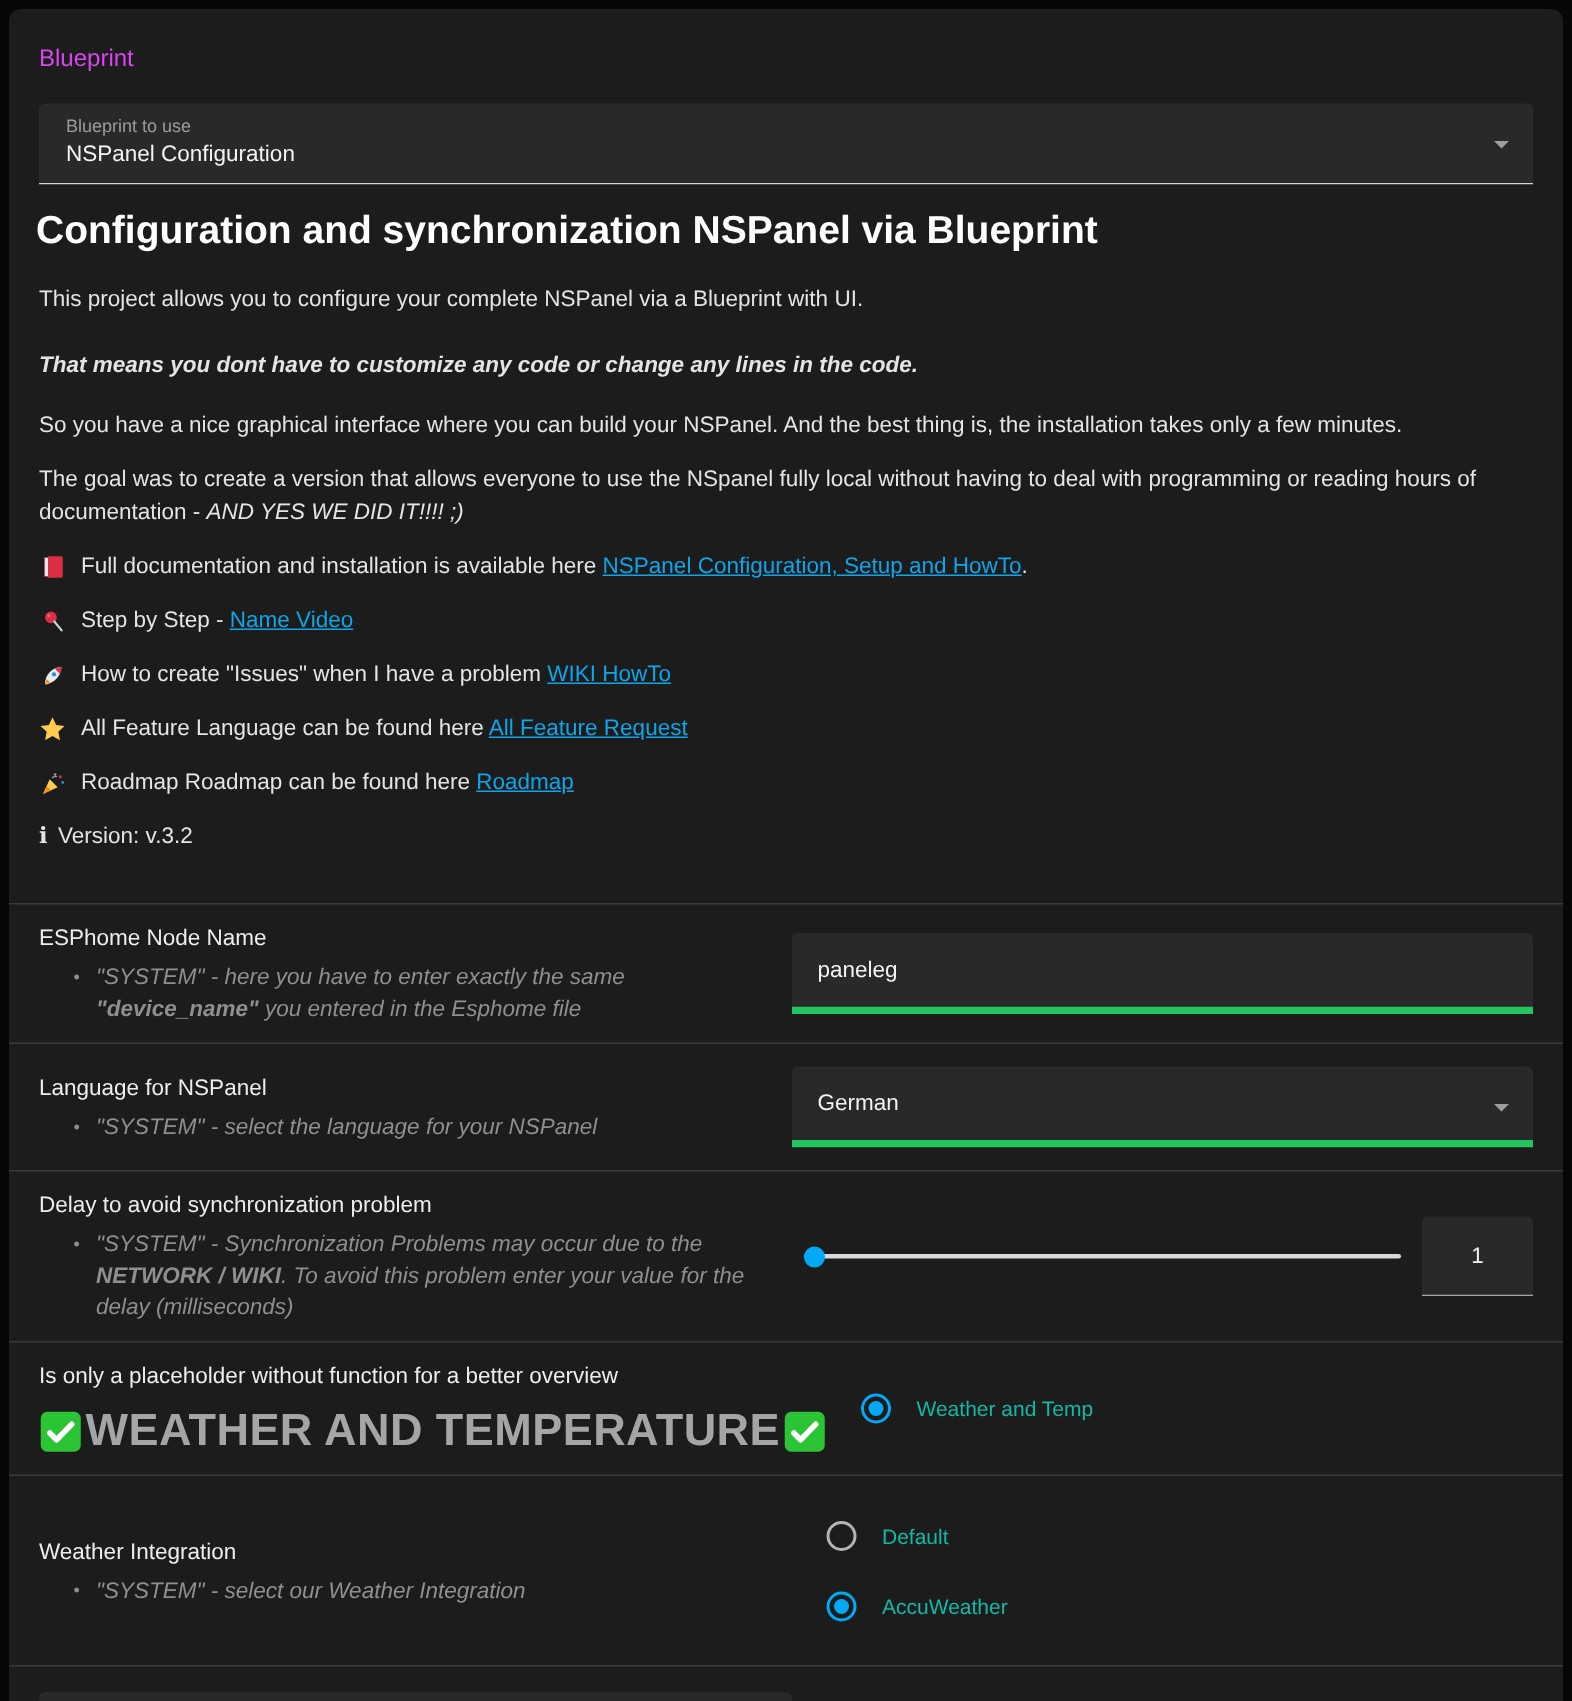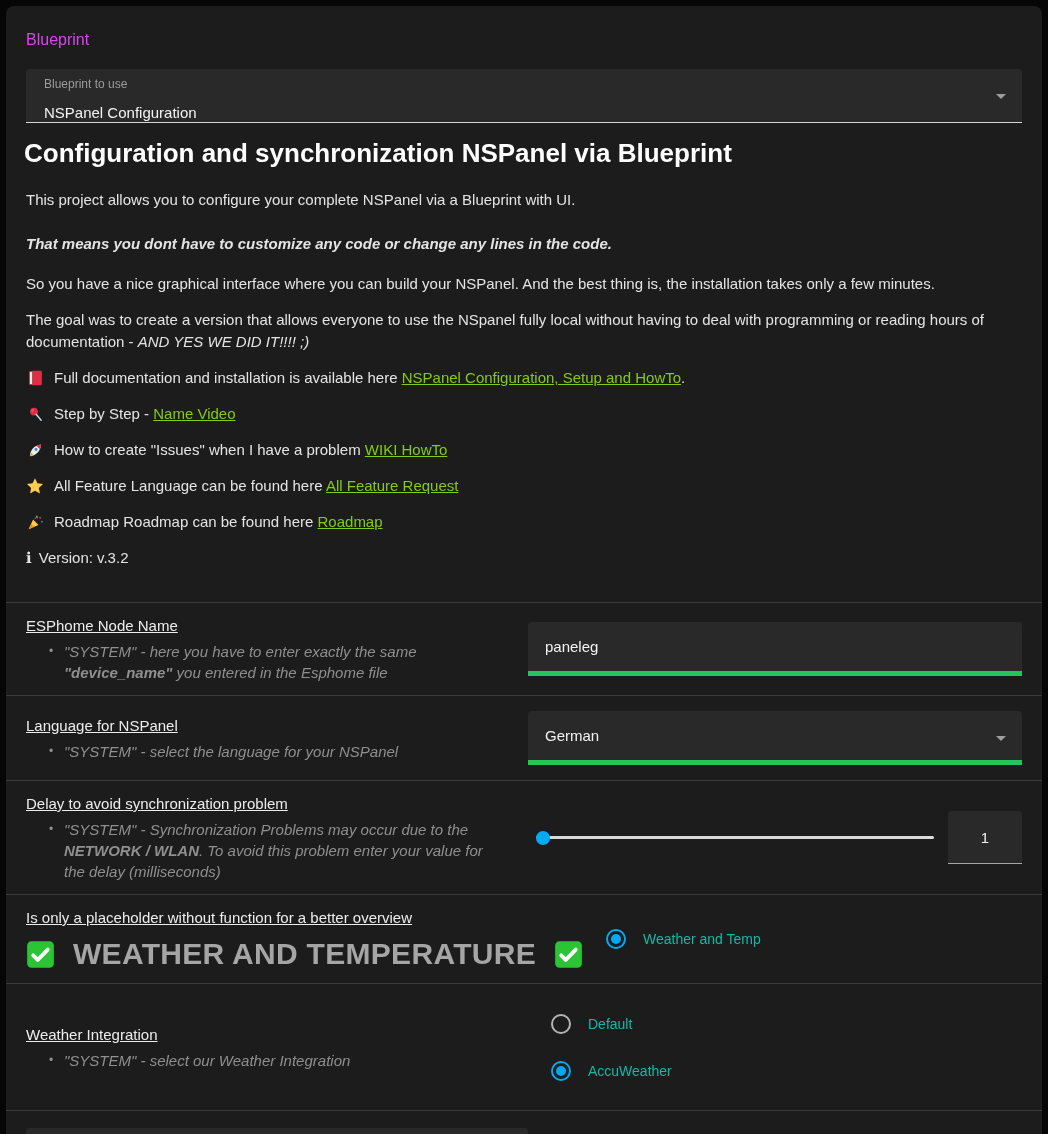--- a/index.html
+++ b/index.html
@@ -14,44 +14,44 @@
     background:#1c1c1c;border-radius:8px 8px 0 0;overflow:hidden;
   }
   
   .page-title{margin:0;padding:25px 20px 14px;font-size:16px;font-weight:400;color:#d946ef;}
   .bp-select{
     margin:6px 20px 0;height:54px;background:#292929;border-radius:4px 4px 0 0;
     border-bottom:1px solid #d4d4d4;position:relative;box-sizing:border-box;
     padding:8px 44px 0 18px;cursor:pointer;
   }
   .fld-label{display:block;font-size:12px;color:#9c9c9c;}
-  .fld-value{display:block;margin-top:13px;font-size:15px;font-weight:500;color:#f3f3f3;}
+  .fld-value{display:block;margin-top:3px;font-size:15px;font-weight:500;color:#f3f3f3;}
   .dd-arrow{
     position:absolute;right:16px;top:25px;width:0;height:0;
     border-left:5px solid transparent;border-right:5px solid transparent;border-top:5px solid #9e9e9e;
   }
   
   .intro{padding:0 20px;}
   .intro-heading{margin:16px 0 22px -2px;font-size:26px;line-height:28px;font-weight:700;color:#fff;}
   .intro p{margin:0 0 14px;font-size:15px;line-height:22px;color:#e4e4e4;}
   .bi{font-weight:700;font-style:italic;margin:22px 0 18px !important;}
   .it{font-style:italic;}
-  a{color:#84cc16;text-decoration:underline;cursor:pointer;}
+  a{color:#0ea5e9;text-decoration:underline;cursor:pointer;}
   .link-line{display:flex;align-items:center;gap:10px;margin:0 0 12px;}
   .link-line .ic{flex:none;width:18px;height:18px;display:inline-flex;align-items:center;justify-content:center;}
   .version{display:flex;align-items:center;gap:7px;margin:19px 0 0;padding-bottom:19px;font-size:15px;color:#e4e4e4;}
   .info-glyph{font-weight:700;font-size:15px;color:#e4e4e4;}
   
   .form-row{
     border-top:1px solid #3a3a3a;display:grid;grid-template-columns:1fr 494px;
     align-items:center;padding:12px 20px;box-sizing:border-box;
   }
   .r1{min-height:91px}.r2{min-height:85px}.r3{min-height:91px}
   .r4{min-height:81px}.r5{min-height:127px}.r6{min-height:88px}
-  .row-label{font-size:15px;line-height:21px;color:#ededed;text-decoration:underline;}
+  .row-label{font-size:15px;line-height:21px;color:#ededed;}
   .row-desc{
     position:relative;margin:5px 0 0 38px;max-width:438px;
     font-size:15px;line-height:21px;font-style:italic;color:#8f8f8f;
   }
   .row-desc::before{content:"•";position:absolute;left:-15px;top:0;color:#8f8f8f;font-style:normal;font-size:12px;}
   .field{
     height:54px;background:#292929;border-radius:4px 4px 0 0;border-bottom:5px solid #22c55e;
     box-sizing:border-box;display:flex;align-items:center;padding:0 44px 0 17px;position:relative;cursor:text;
   }
   .field .value{font-size:15px;font-weight:500;color:#f3f3f3;}
@@ -70,21 +70,21 @@
     font-size:15px;color:#f0f0f0;cursor:text;
   }
   
   .radio-group{display:flex;flex-direction:column;gap:27px;padding-left:23px;}
   .radio-opt{display:flex;align-items:center;gap:17px;cursor:pointer;}
   .radio{flex:none;width:16px;height:16px;border-radius:50%;border:2px solid #b4b4b4;position:relative;}
   .radio.sel{border-color:#03a9f4;}
   .radio.sel::after{content:"";position:absolute;left:3px;top:3px;width:10px;height:10px;border-radius:50%;background:#03a9f4;}
   .radio-label{font-size:14px;font-weight:500;color:#14b8a6;}
   
-  .ph-heading{display:flex;align-items:center;gap:18px;margin-top:9px;}
+  .ph-heading{display:flex;align-items:center;gap:2px;margin-top:9px;}
   .ph-heading .txt{font-size:30px;font-weight:700;letter-spacing:.3px;color:#a5a5a5;white-space:nowrap;}
   .check-ic{flex:none;width:29px;height:29px;}
 </style>
 </head>
 <body>
 
 <div class="card">
 
   <h2 class="page-title">Blueprint</h2>
 
@@ -177,21 +177,21 @@
     </div>
     <div class="field select">
       <span class="value">German</span>
       <span class="dd-arrow"></span>
     </div>
   </div>
 
   <div class="form-row r3">
     <div>
       <div class="row-label">Delay to avoid synchronization problem</div>
-      <div class="row-desc"><span>"SYSTEM" - Synchronization Problems may occur due to the </span><b>NETWORK / WLAN</b><span>. To avoid this problem enter your value for the delay (milliseconds)</span></div>
+      <div class="row-desc"><span>"SYSTEM" - Synchronization Problems may occur due to the </span><b>NETWORK / WIKI</b><span>. To avoid this problem enter your value for the delay (milliseconds)</span></div>
     </div>
     <div class="slider-wrap">
       <div class="slider">
         <div class="track"></div>
         <div class="thumb"></div>
       </div>
       <div class="numbox">
         <span>1</span>
       </div>
     </div>

